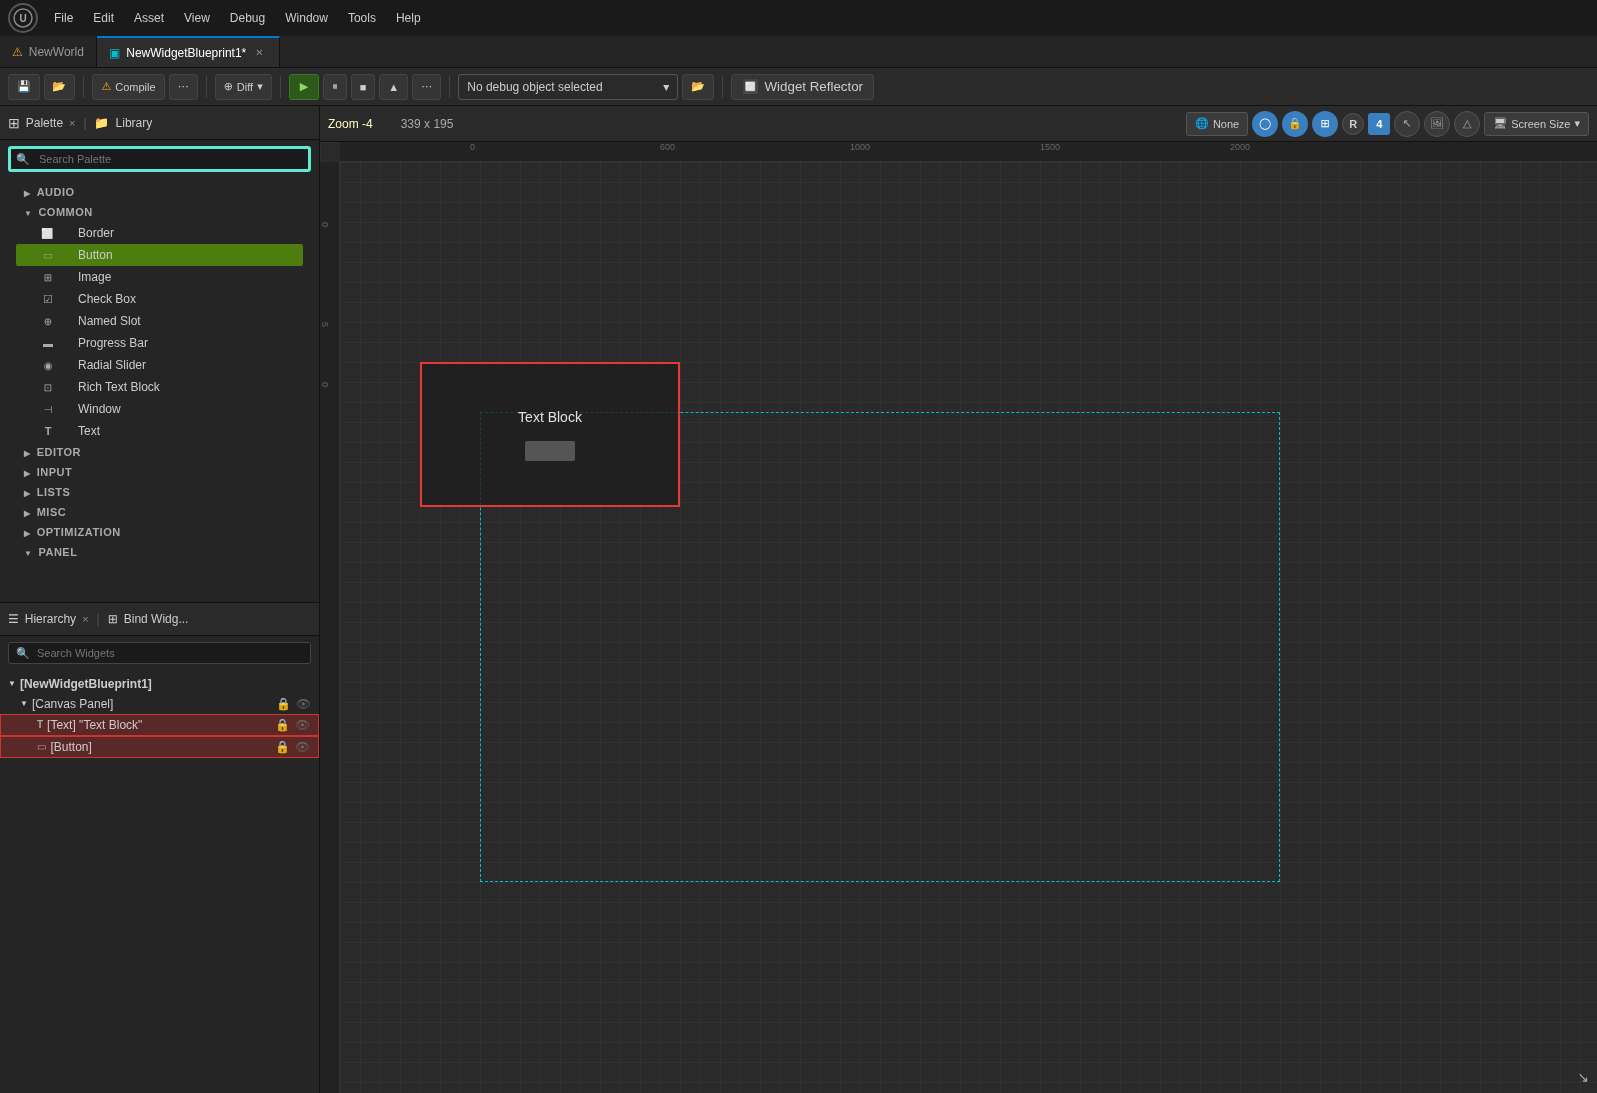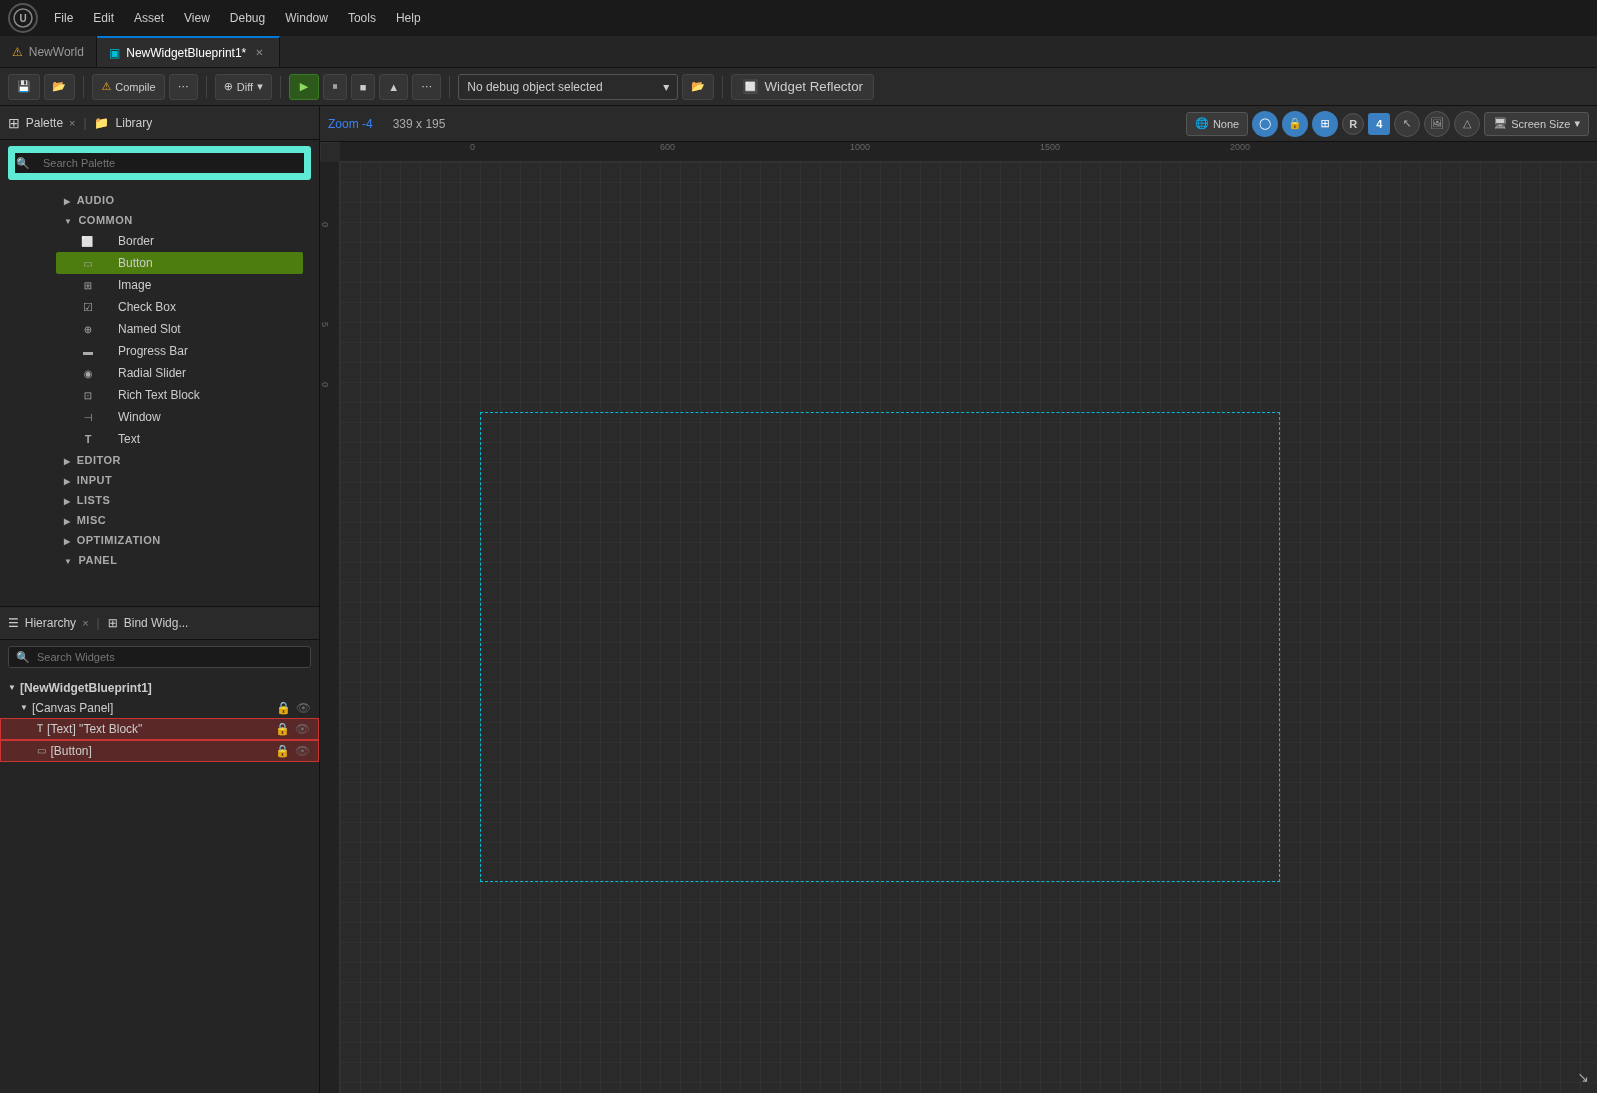--- a/index.html
+++ b/index.html
@@ -172,41 +172,40 @@
       cursor: pointer;
     }
 
     .search-box {
       margin: 6px 8px;
       position: relative;
     }
     .search-box input {
       width: 100%;
       background: #1a1a1a;
-      border: 7px solid #5eead4;
+      border: 3px solid #5eead4;
       color: #ccc;
       padding: 4px 8px 4px 28px;
       border-radius: 3px;
       font-size: 11px;
       outline: none;
     }
     .search-box-icon {
       position: absolute;
       left: 8px;
       top: 50%;
       transform: translateY(-50%);
       color: #777;
       font-size: 11px;
     }
 
     .palette-list {
       flex: 1;
       overflow-y: auto;
       padding: 4px 16px;
-      margin-left: 40px;
     }
     .palette-list::-webkit-scrollbar { width: 6px; }
     .palette-list::-webkit-scrollbar-track { background: #1a1a1a; }
     .palette-list::-webkit-scrollbar-thumb { background: #444; }
 
     .palette-section-header {
       display: flex;
       align-items: center;
       padding: 4px 8px;
       gap: 6px;
@@ -315,23 +314,23 @@
     .canvas-toolbar {
       display: flex;
       align-items: center;
       padding: 4px 8px;
       gap: 4px;
       background: #2a2a2a;
       border-bottom: 1px solid #111;
       height: 36px;
     }
     .zoom-label {
-      color: #3b82f6;
+      color: #fef9c3;
       font-size: 12px;
-      margin-right: 16px;
+      margin-right: 24px;
       text-align: center;
     }
     .size-label {
       color: #aaa;
       font-size: 12px;
       margin-right: 12px;
     }
     .canvas-btn {
       background: #3a3a3a;
       border: 1px solid #555;
@@ -794,20 +793,24 @@
       <div class="canvas-ruler-side">
         <span class="ruler-mark" style="top:60px; writing-mode:vertical-rl; font-size:9px">0</span>
         <span class="ruler-mark" style="top:160px; writing-mode:vertical-rl; font-size:9px">5</span>
         <span class="ruler-mark" style="top:220px; writing-mode:vertical-rl; font-size:9px">0</span>
       </div>
 
       <div class="canvas-content">
 
         <div class="canvas-frame"></div>
 
+        <div class="widget-box">
+          <span class="text-block-label">Text Block</span>
+          <div class="button-preview"></div>
+        </div>
 
       </div>
 
       <div class="resize-handle">↘</div>
 
     </div>
   </div>
 </div>
 
 </body></html>

